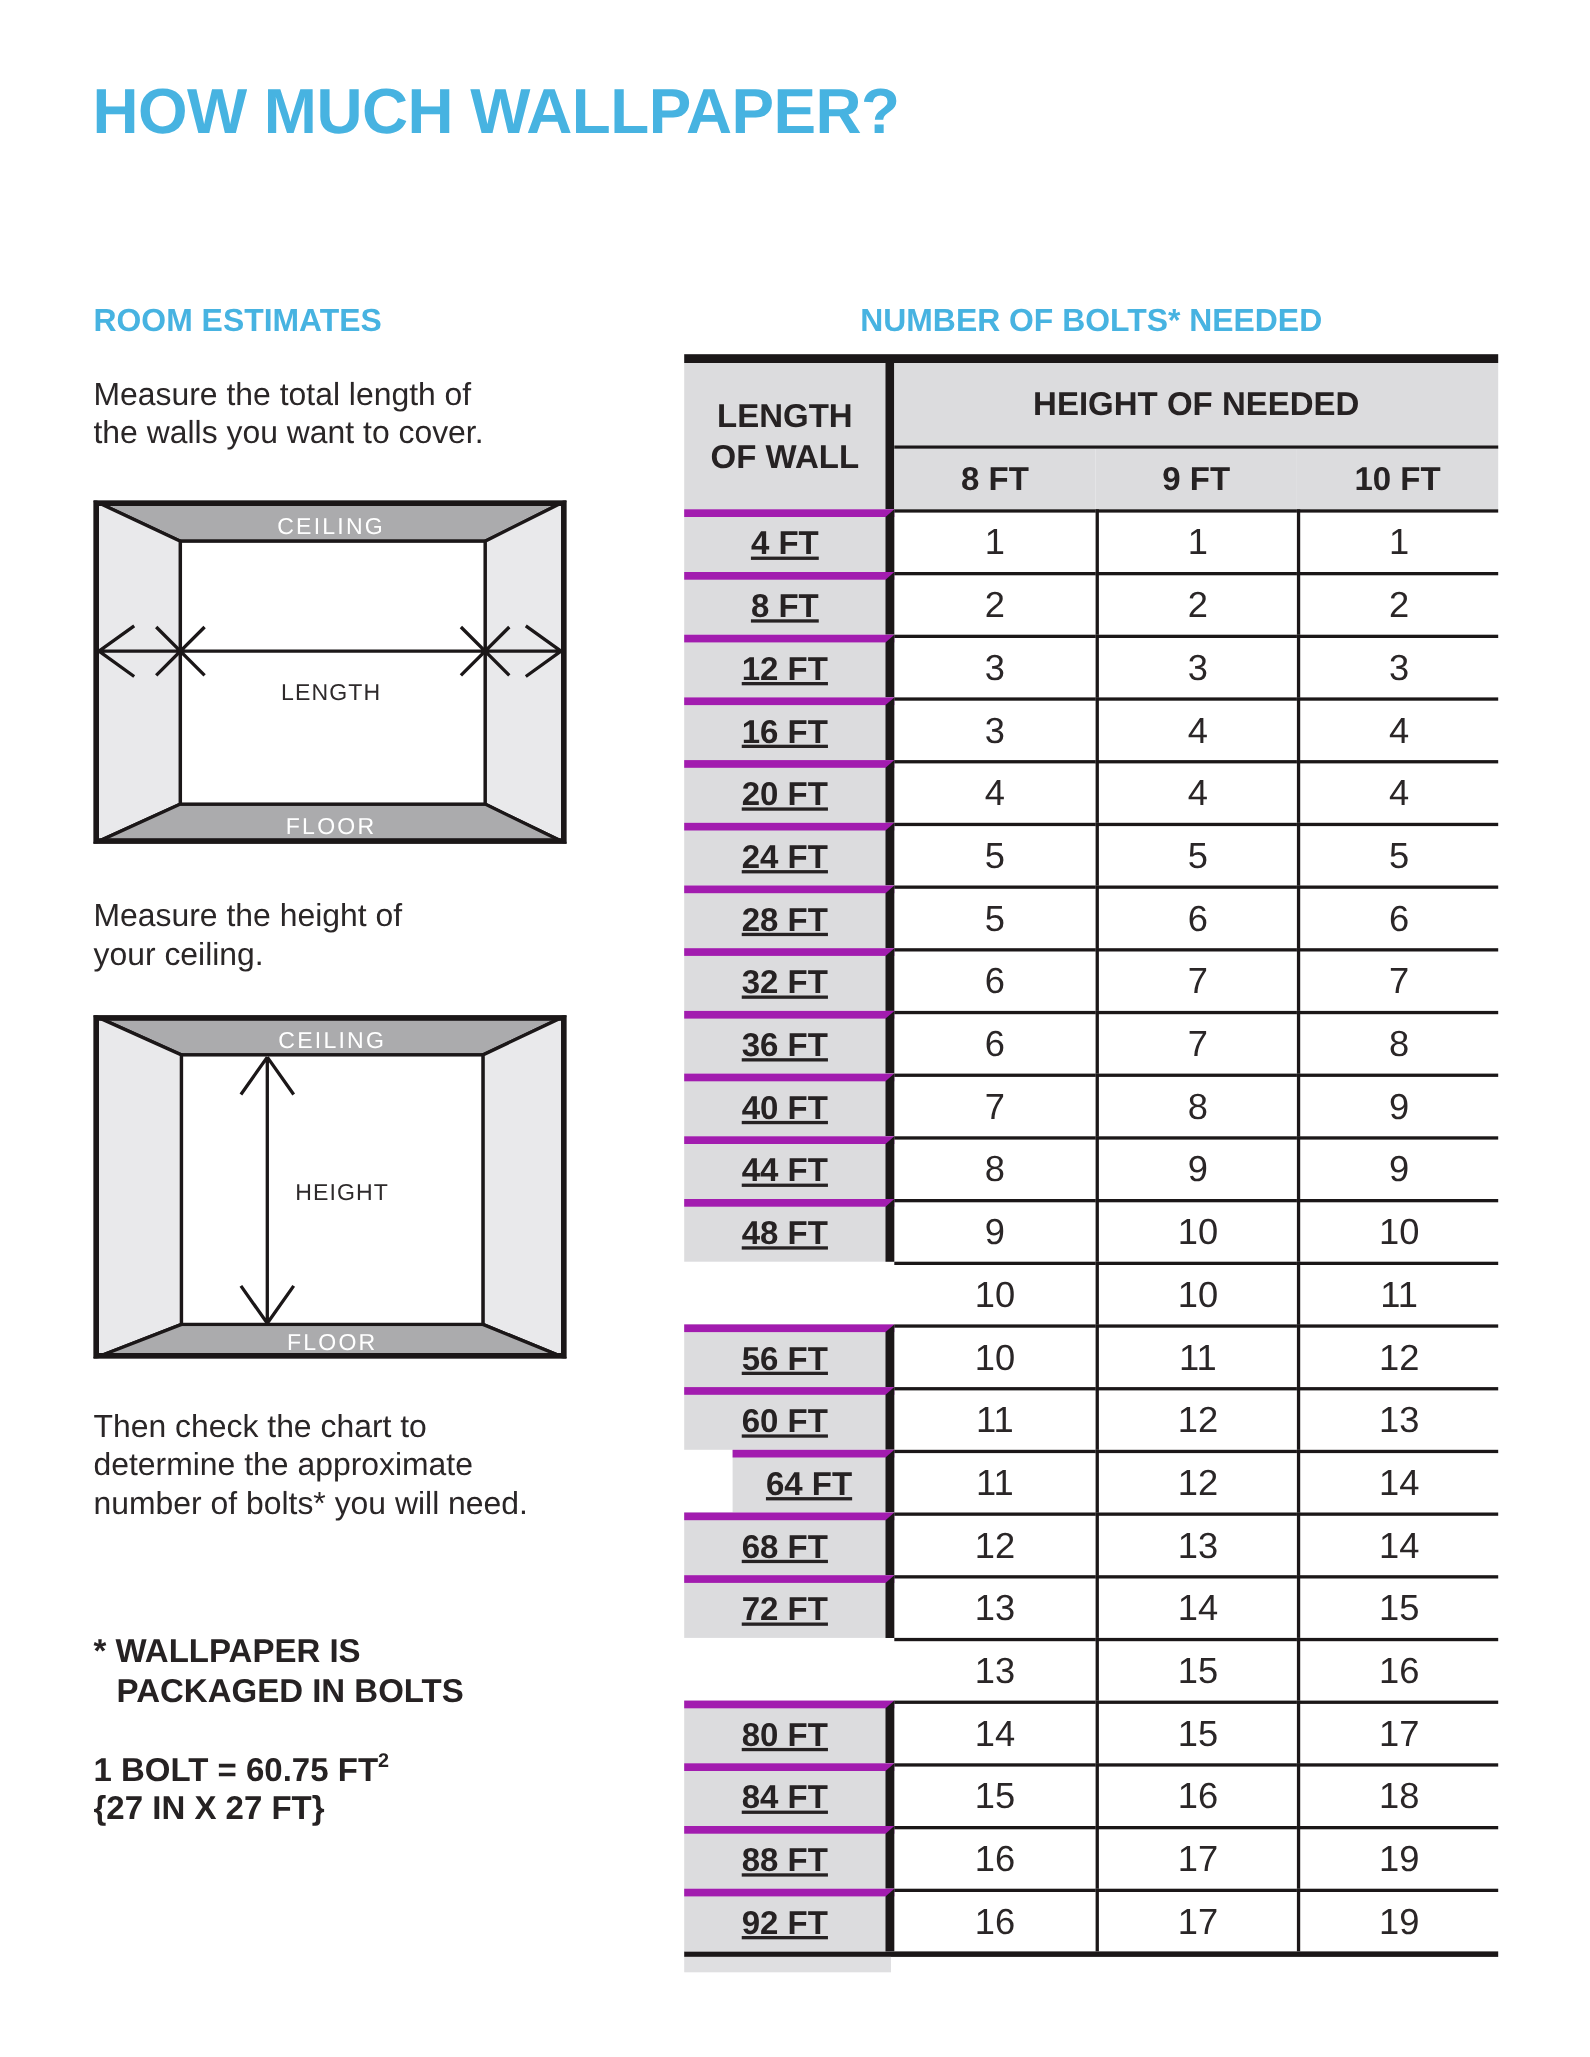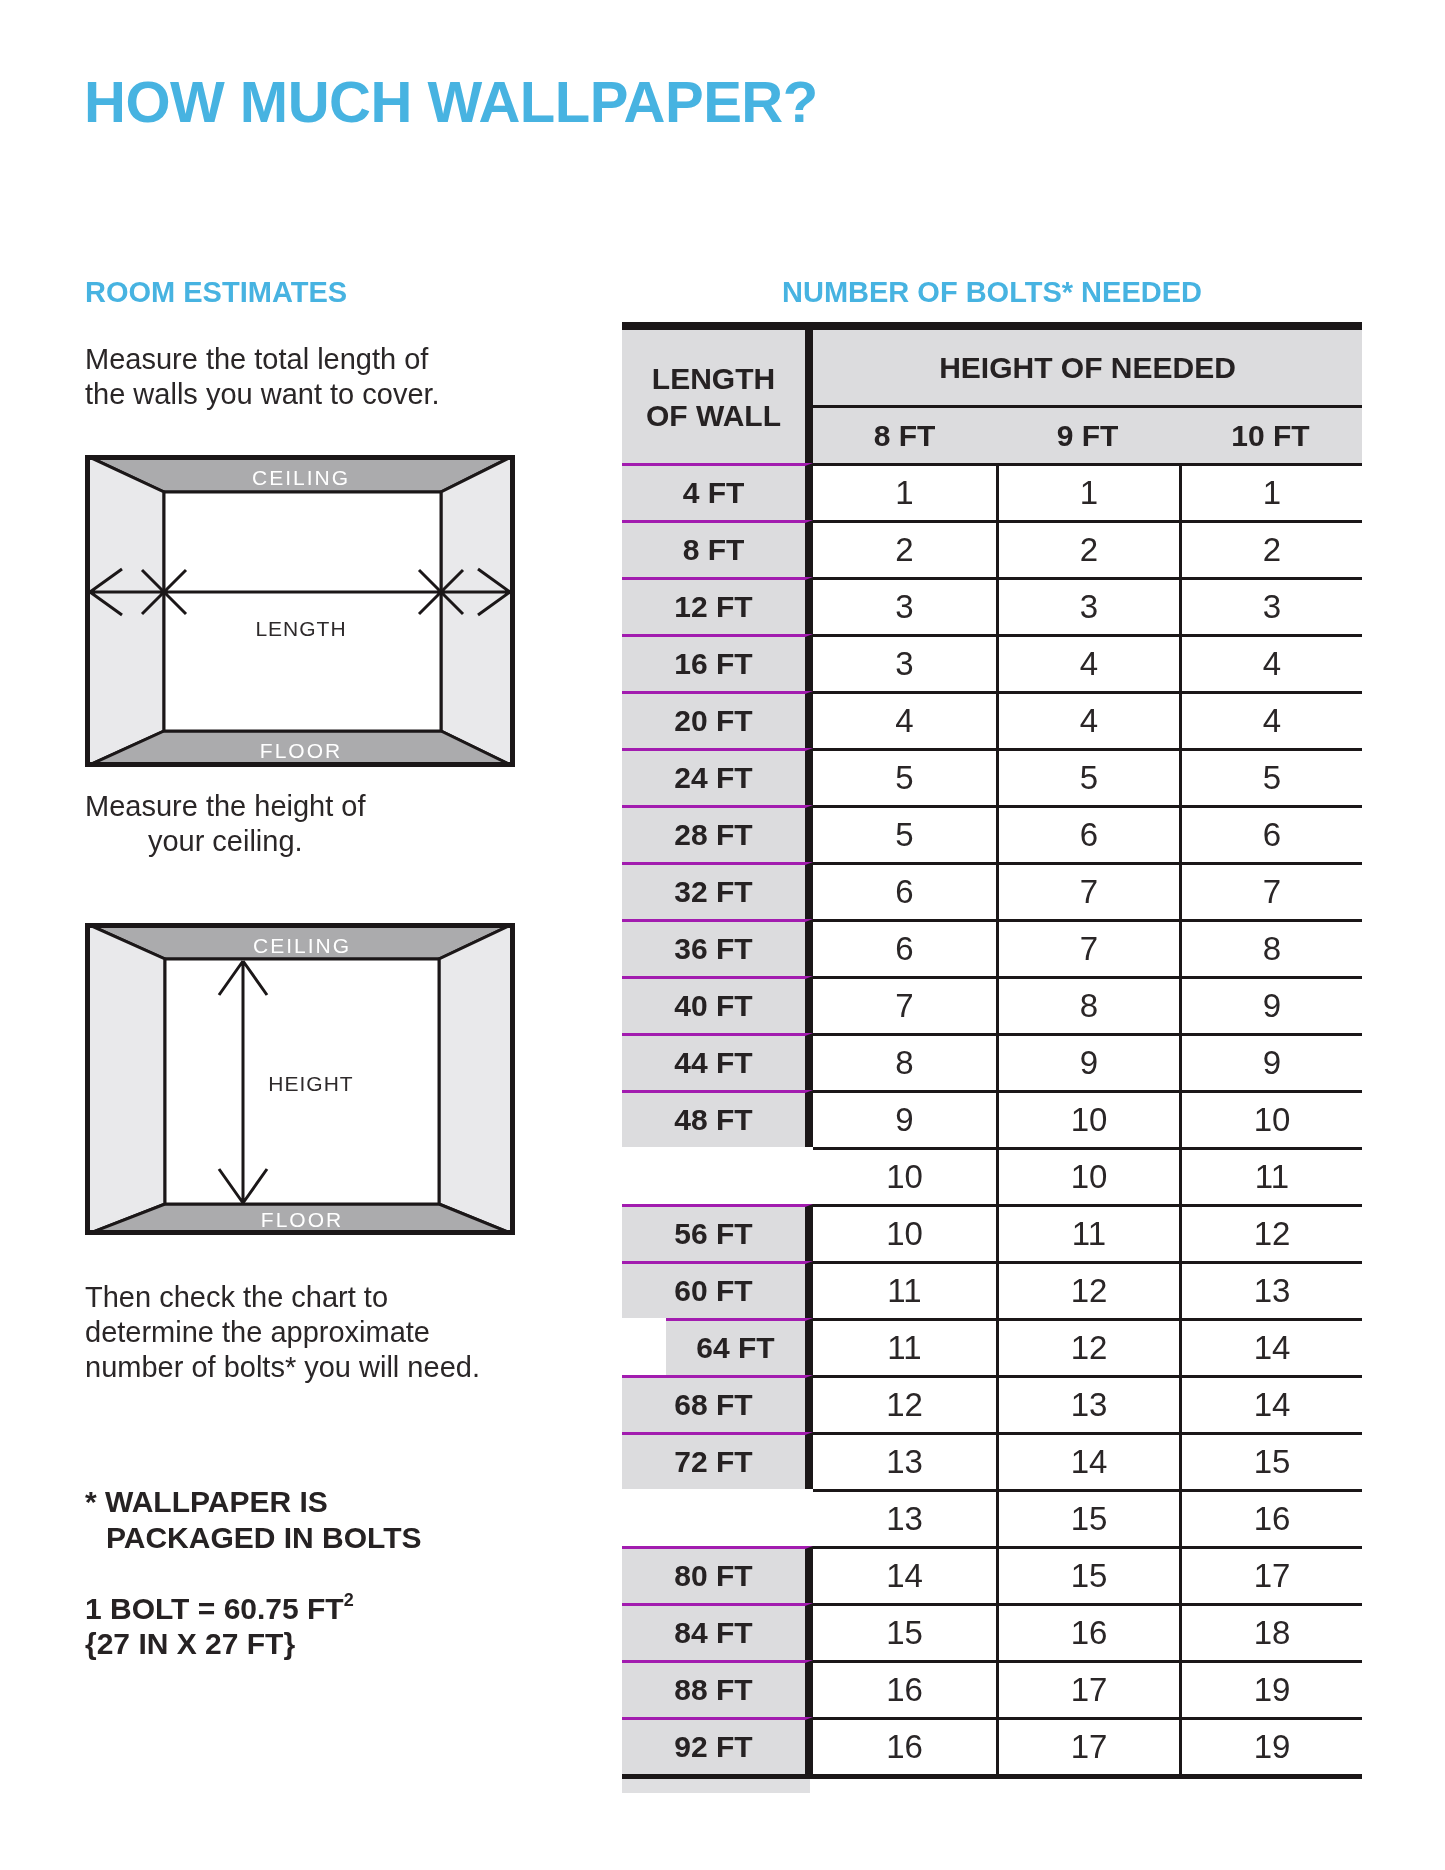--- a/index.html
+++ b/index.html
@@ -35,21 +35,21 @@
 
   .step {
     left: 85px;
     font-size: 29px;
     line-height: 35px;
     color: #2a2627;
     white-space: pre-line;
     margin: 0;
   }
   .step1 { top: 342px; }
-  .step2 { top: 789px; text-align: center; }
+  .step2 { top: 816px; }
   .step3 { top: 1280px; }
 
   .diagram { left: 85px; width: 430px; height: 312px; }
   .diagram1 { top: 455px; }
   .diagram2 { top: 923px; }
   .diagram text {
     font-family: "Liberation Sans", sans-serif;
     font-size: 21px;
     text-anchor: middle;
   }
@@ -103,22 +103,23 @@
     border-bottom: 3px solid #1b1718;
     font-weight: bold;
   }
   .c-ft {
     background: var(--tbl-gray, #DCDCDE);
     font-weight: bold;
   }
   .c-len {
     background: var(--tbl-gray, #DCDCDE);
     border-right: 8px solid #1b1718;
-    border-top: 3px solid #a21caf;
-    font-weight: bold;
+    border-top: 7px solid #a21caf;
+    font-weight: bold;
+    text-decoration: underline;
   }
   .c-val {
     border-top: 3px solid #1b1718;
     font-size: 33px;
     font-weight: normal;
     color: #2a2627;
   }
   .c-val.vsep { border-left: 3px solid #1b1718; }
 
   .table-stub {

